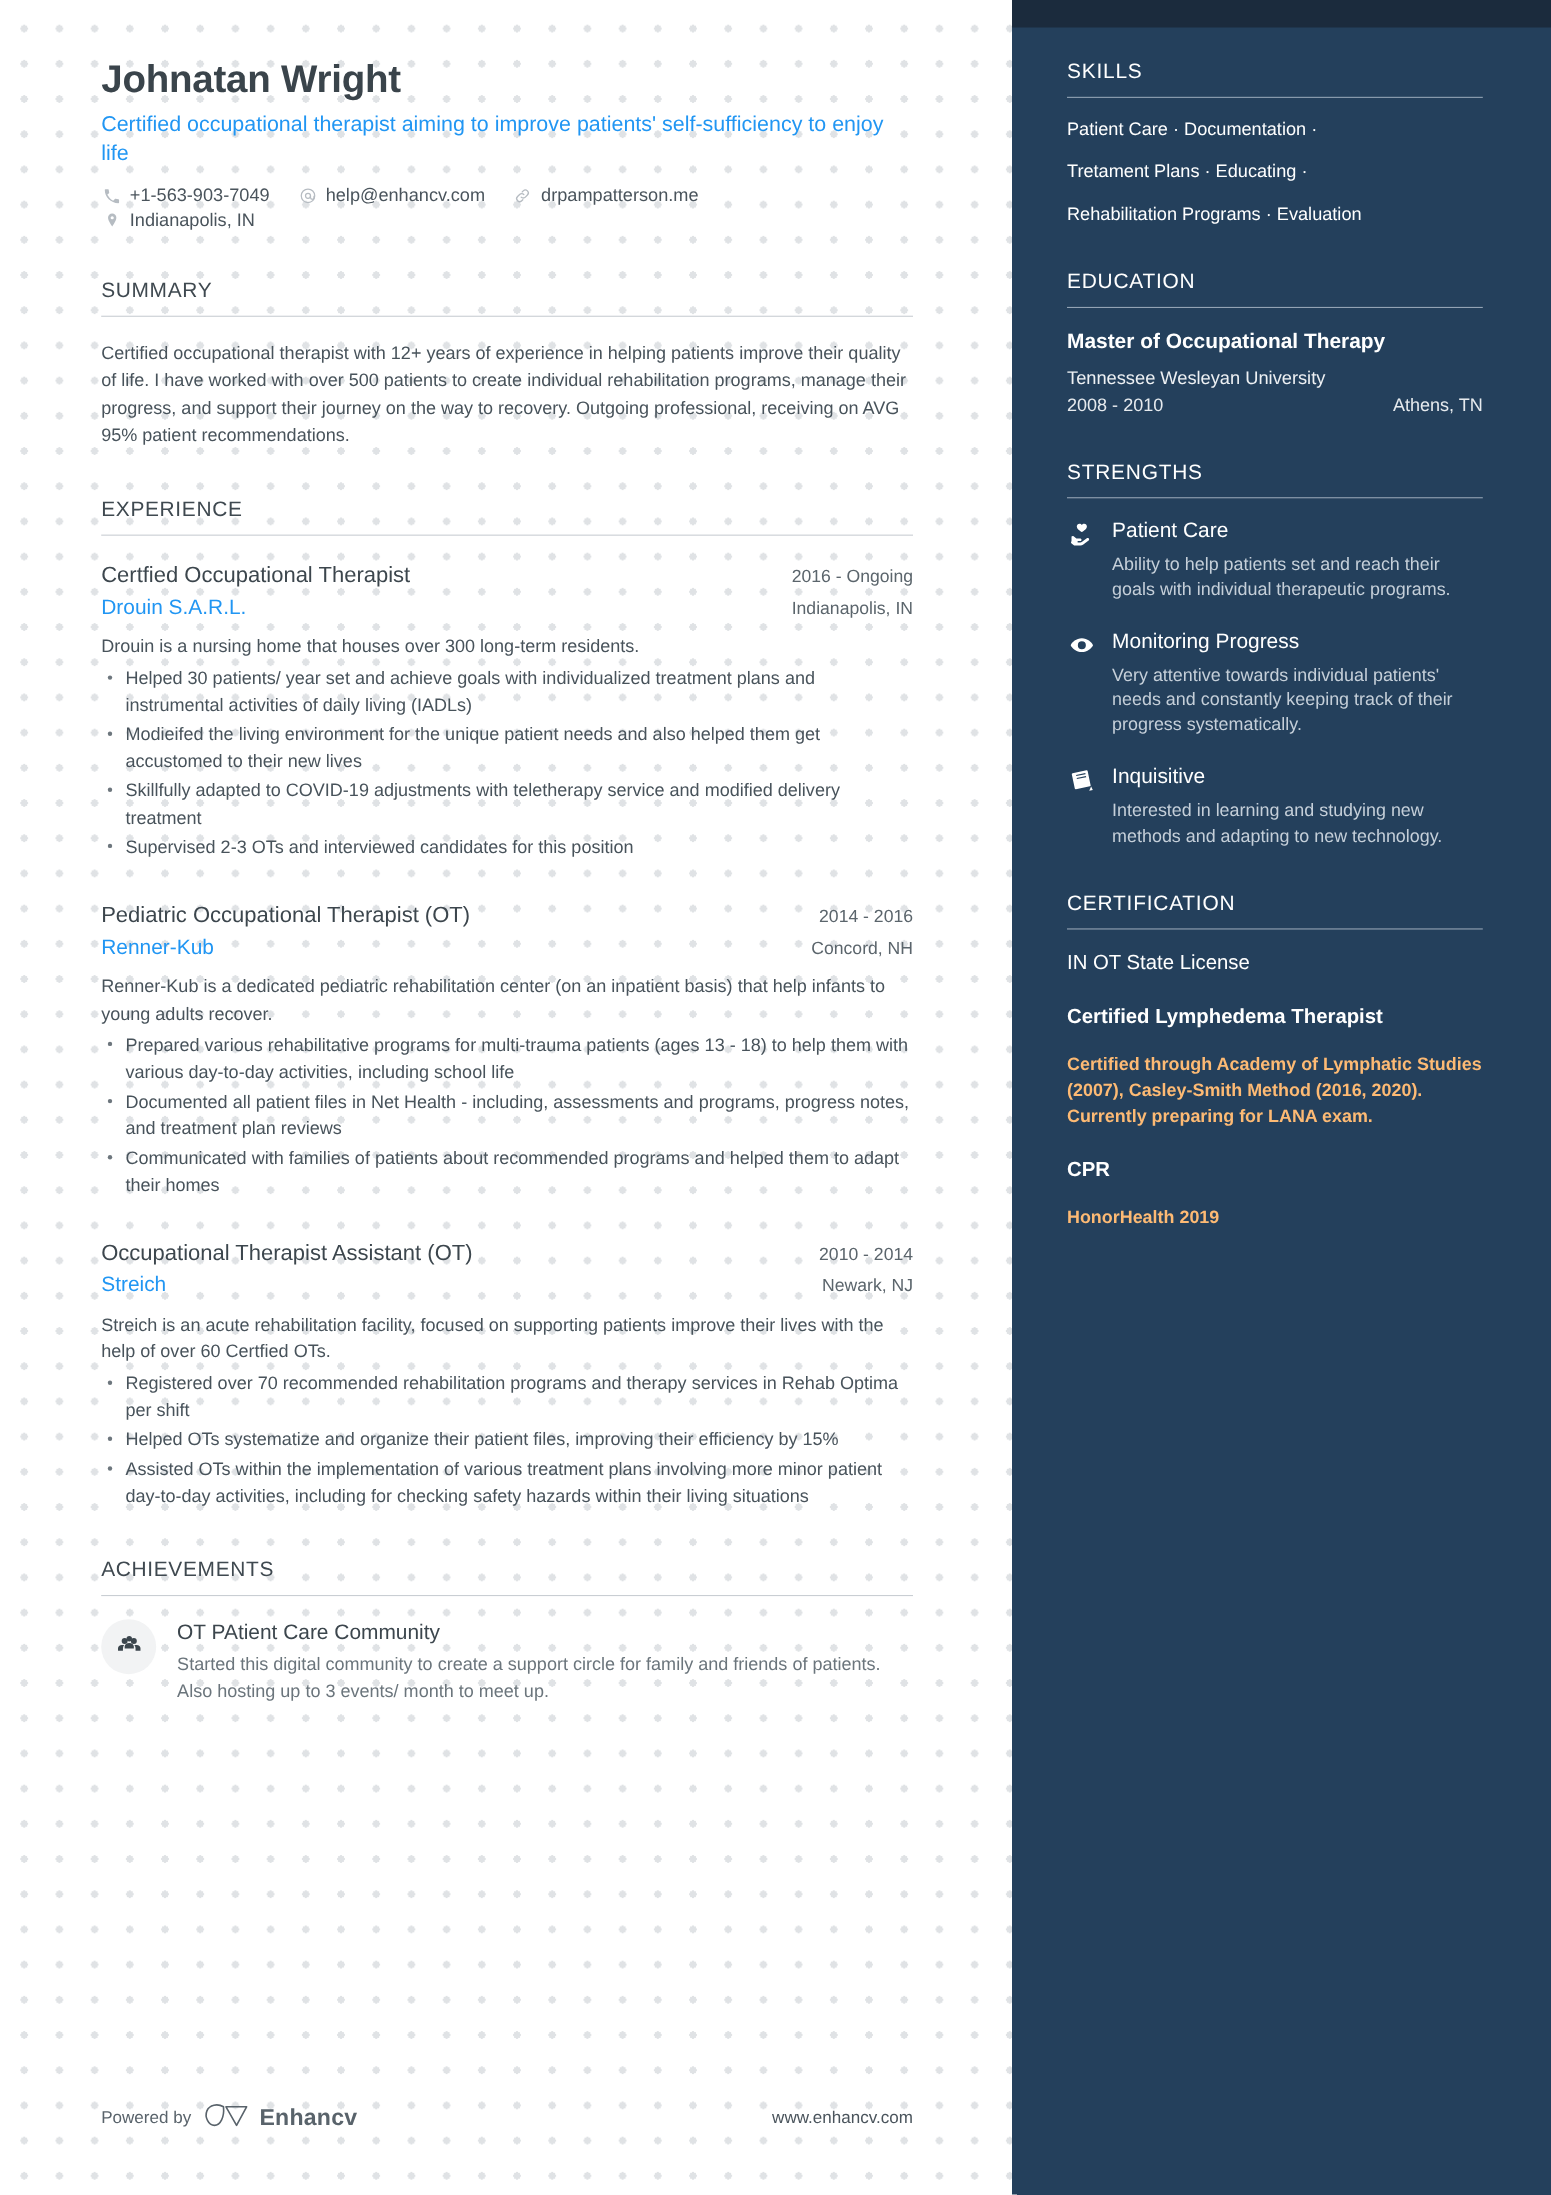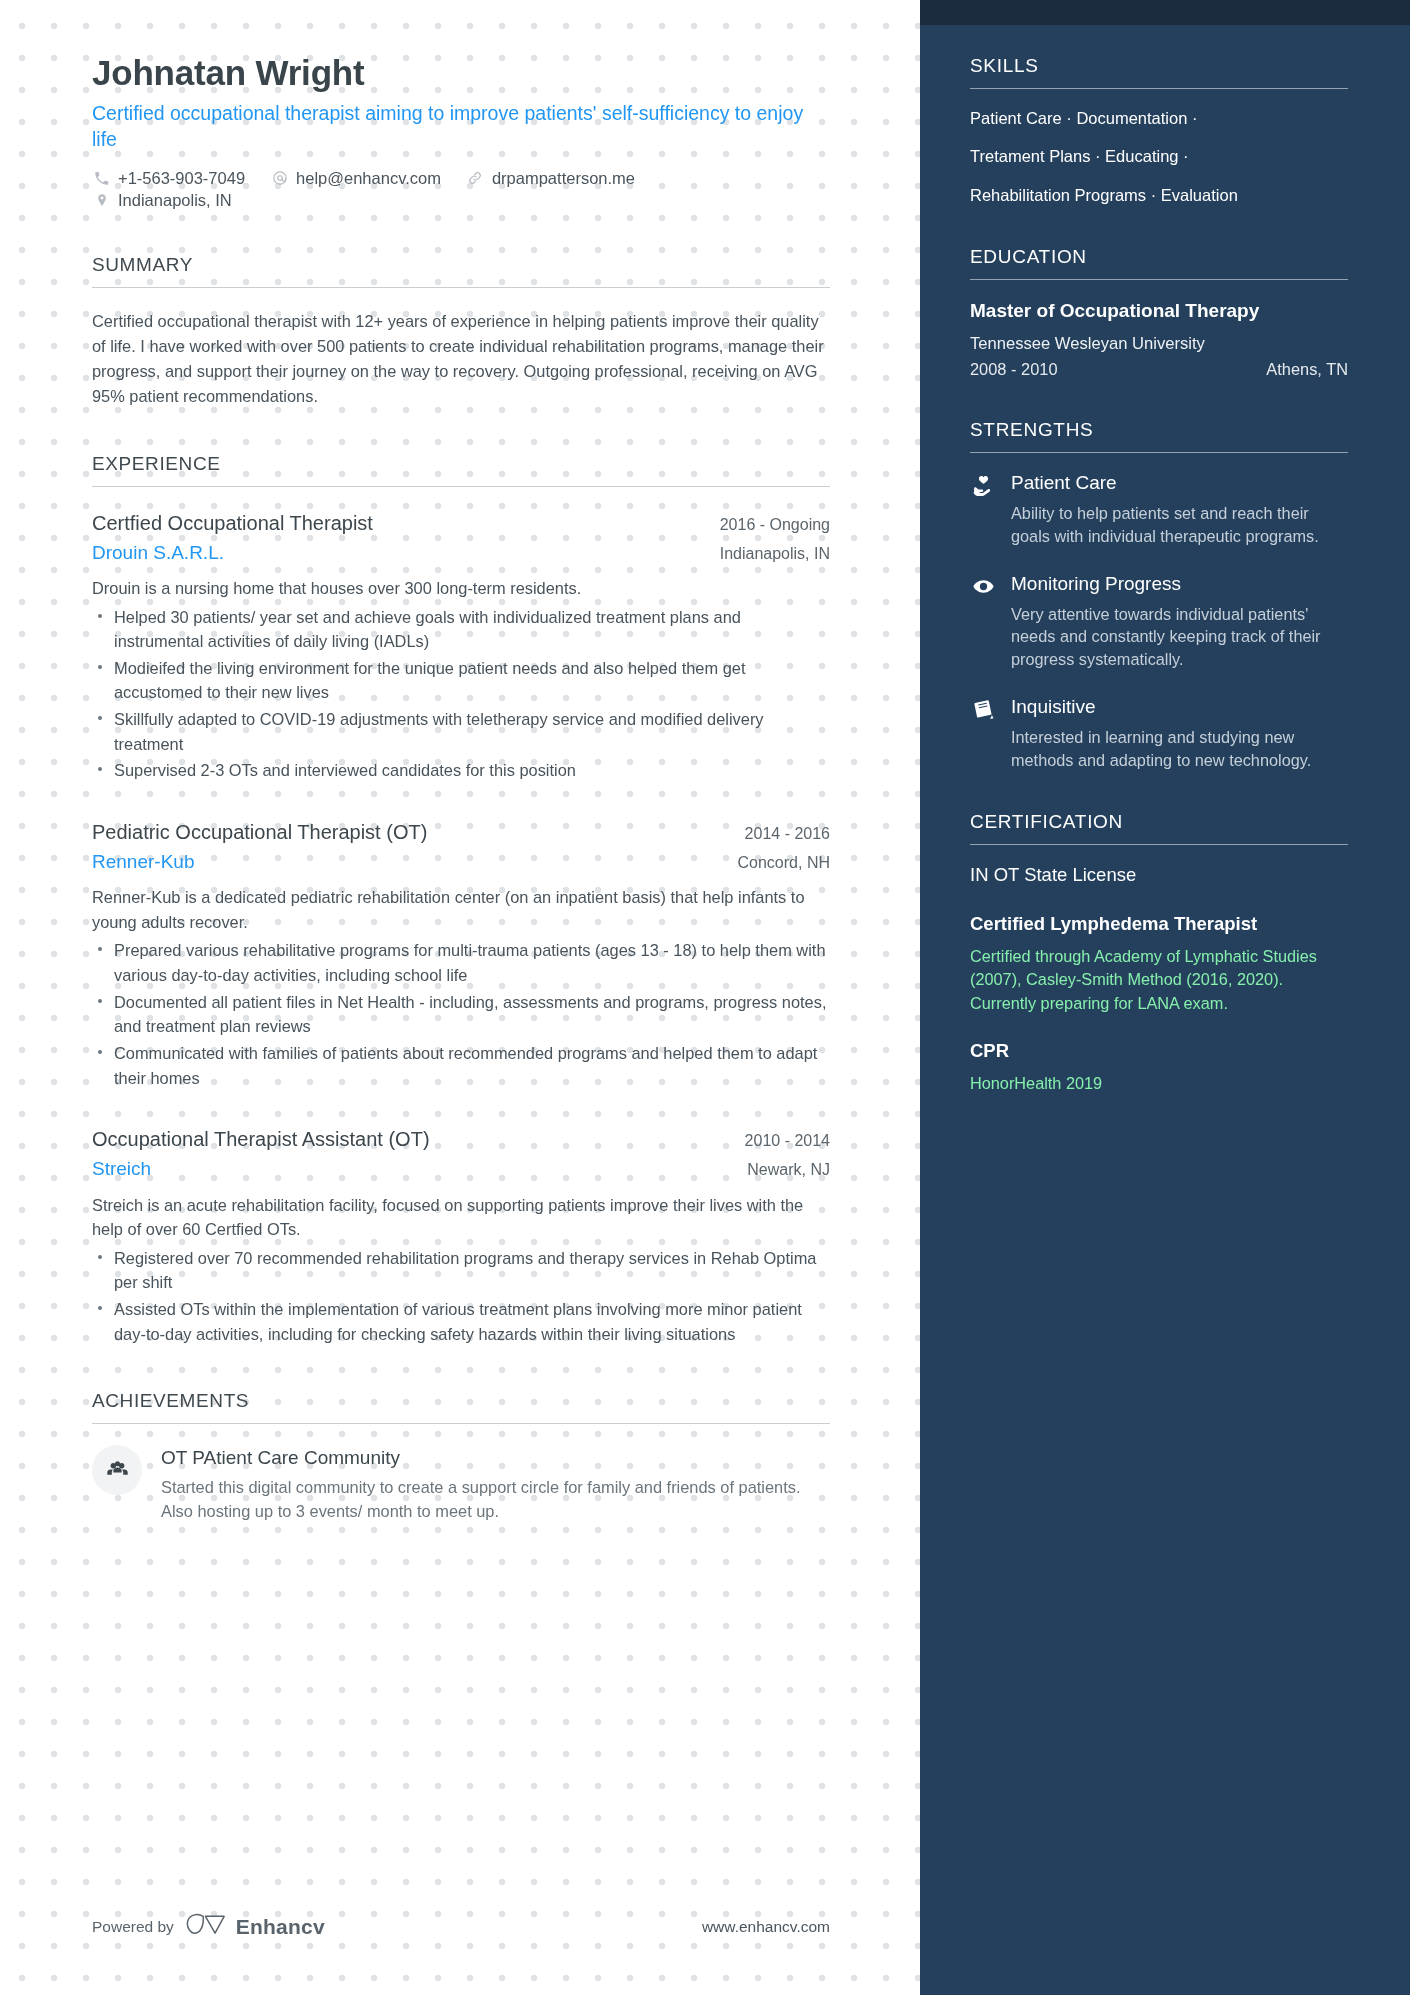--- a/index.html
+++ b/index.html
@@ -131,21 +131,21 @@
   .str { display:flex; gap:15px; margin-bottom:24px; align-items:flex-start; }
   .str:last-child { margin-bottom:0; }
   .str-icon { width:26px; flex:none; display:flex; justify-content:center; padding-top:3px; color:#ffffff; }
   .str-title { font-size:19px; color:#ffffff; line-height:1.25; }
   .str-desc { font-size:16.3px; color:#c5cfd9; line-height:1.4; margin-top:7px; }
 
   .cert { margin-bottom:24px; }
   .cert:last-child { margin-bottom:0; }
   .cert-name { font-size:18.5px; color:#ffffff; line-height:1.35; }
   .cert-name.bold { font-weight:bold; }
-  .cert-desc { font-size:16.3px; color:#86efac; line-height:1.42; margin-top:8px; }
+  .cert-desc { font-size:16.3px; color:#fdba74; line-height:1.42; margin-top:20px;font-weight:bold; }
 </style>
 </head>
 <body>
 
 <div class="page">
 
   <div class="main-col">
     <div class="main-inner">
 
       <div class="name">Johnatan Wright</div>
@@ -242,20 +242,21 @@
             <div class="job-title">Occupational Therapist Assistant (OT)</div>
             <div class="job-meta">2010 - 2014</div>
           </div>
           <div class="job-row">
             <div class="job-company">Streich</div>
             <div class="job-meta">Newark, NJ</div>
           </div>
           <div class="job-desc">Streich is an acute rehabilitation facility, focused on supporting patients improve their lives with the help of over 60 Certfied OTs.</div>
           <ul class="bullets">
             <li>Registered over 70 recommended rehabilitation programs and therapy services in Rehab Optima per shift</li>
+            <li>Helped OTs systematize and organize their patient files, improving their efficiency by 15%</li>
             <li>Assisted OTs within the implementation of various treatment plans involving more minor patient day-to-day activities, including for checking safety hazards within their living situations</li>
           </ul>
         </div>
       </div>
 
       <div class="section">
         <div class="section-title">ACHIEVEMENTS</div>
         <div class="rule"></div>
         <div class="achv">
           <div class="achv-icon">

